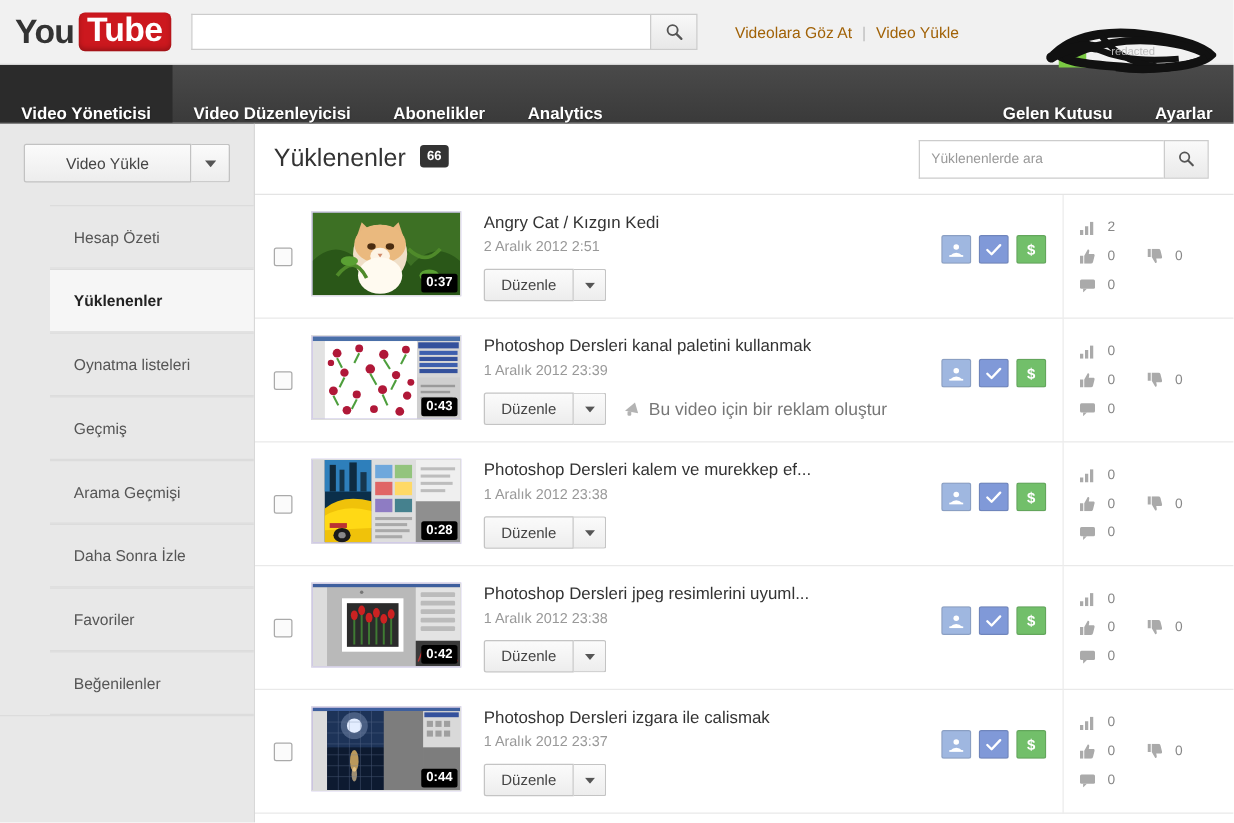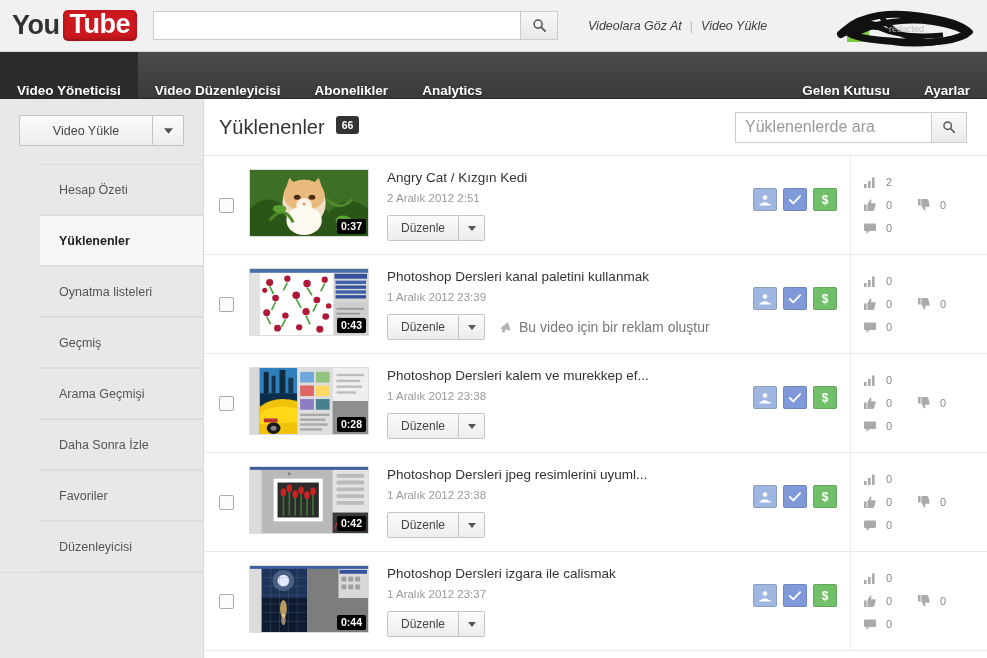--- a/index.html
+++ b/index.html
@@ -52,24 +52,24 @@
     background: linear-gradient(#f8f8f8,#e8e8e8);
     cursor: pointer;
     display: flex; align-items: center; justify-content: center;
     padding: 0;
   }
   .mast-links {
     display: flex; align-items: center;
     margin-left: 30px;
     font-size: 12.5px; color: #333;
   }
-  .mast-links a { color: #404040; text-decoration: none; cursor: pointer; font-style: italic; }
+  .mast-links a { color: #a16207; text-decoration: none; cursor: pointer; }
   .mast-sep { color: #bbb; margin: 0 8px; }
   .user-scribble {
-    position: absolute; right: 14px; top: 8px;
+    position: absolute; right: 14px; top: 20px;
     width: 140px; height: 42px;
   }
 
   
   .navbar {
     height: 47px;
     background: linear-gradient(#4a4a4a,#3a3a3a);
     display: flex; align-items: stretch;
     border-bottom: 1px solid #2a2a2a;
   }
@@ -146,21 +146,21 @@
     border-radius: 3px;
     padding: 3px 6px;
     margin-left: 11px;
     position: relative; top: -2px;
   }
   .head-spacer { flex: 1; }
   .list-search { display: flex; height: 31px; }
   .list-search-input {
     width: 196px; height: 31px;
     border: 1px solid #ccc; border-right: none;
-    padding: 0 9px; font-size: 16px;
+    padding: 0 9px; font-size: 11px;
     outline: none; color: #701a75;
     background: #fff;
     font-family: "Liberation Sans", sans-serif;
   }
   .list-search-input::placeholder { color: #999; }
   .list-search-btn {
     width: 36px; height: 31px;
     border: 1px solid #ccc;
     background: linear-gradient(#fafafa,#eaeaea);
     cursor: pointer;
@@ -360,21 +360,21 @@
       <div class="side-item">
         <span>Arama Geçmişi</span>
       </div>
       <div class="side-item">
         <span>Daha Sonra İzle</span>
       </div>
       <div class="side-item">
         <span>Favoriler</span>
       </div>
       <div class="side-item">
-        <span>Düzenleyicisi</span>
+        <span>Beğenilenler</span>
       </div>
     </div>
     <div class="side-filler"></div>
   </div>
 
   <div class="content">
     <div class="content-head">
       <div class="page-title">Yüklenenler</div>
       <div class="count-badge">66</div>
       <div class="head-spacer"></div>

